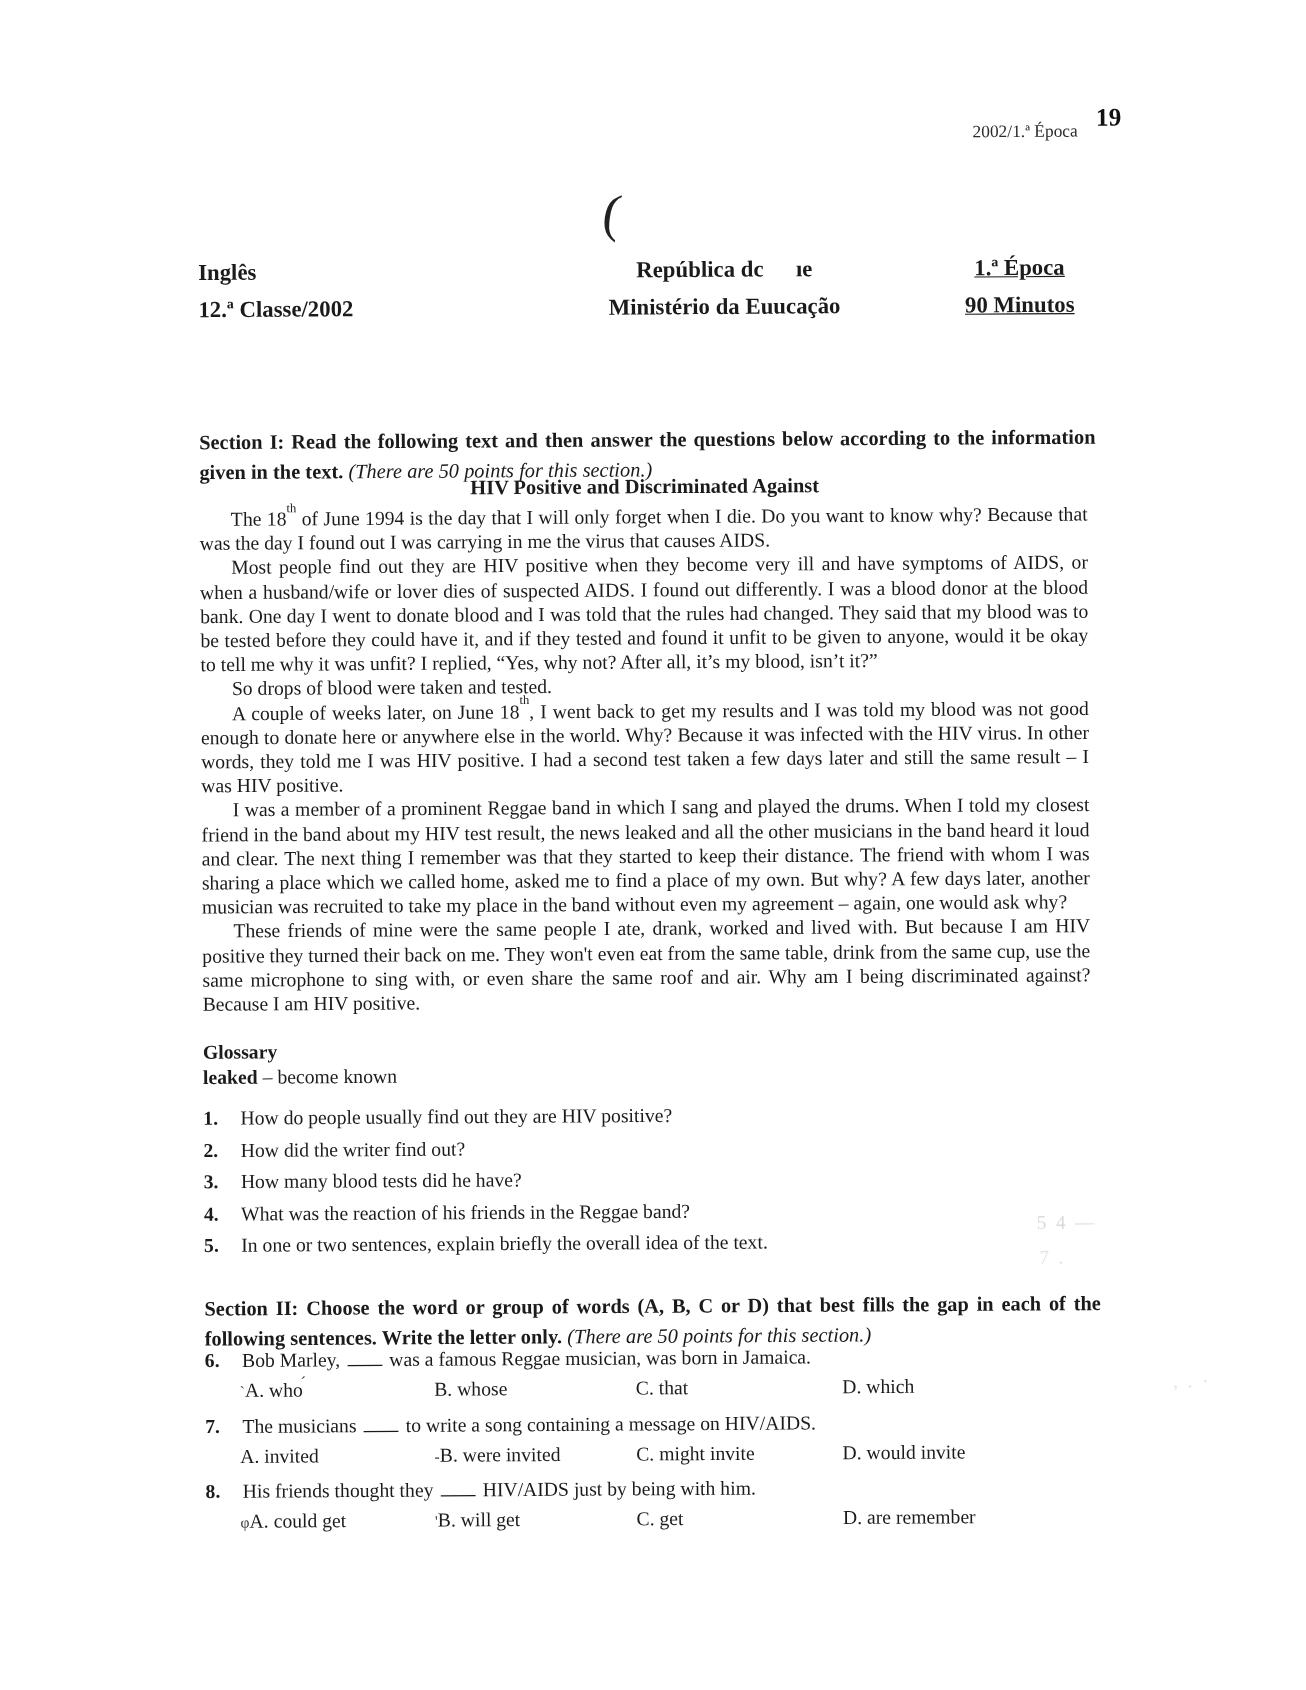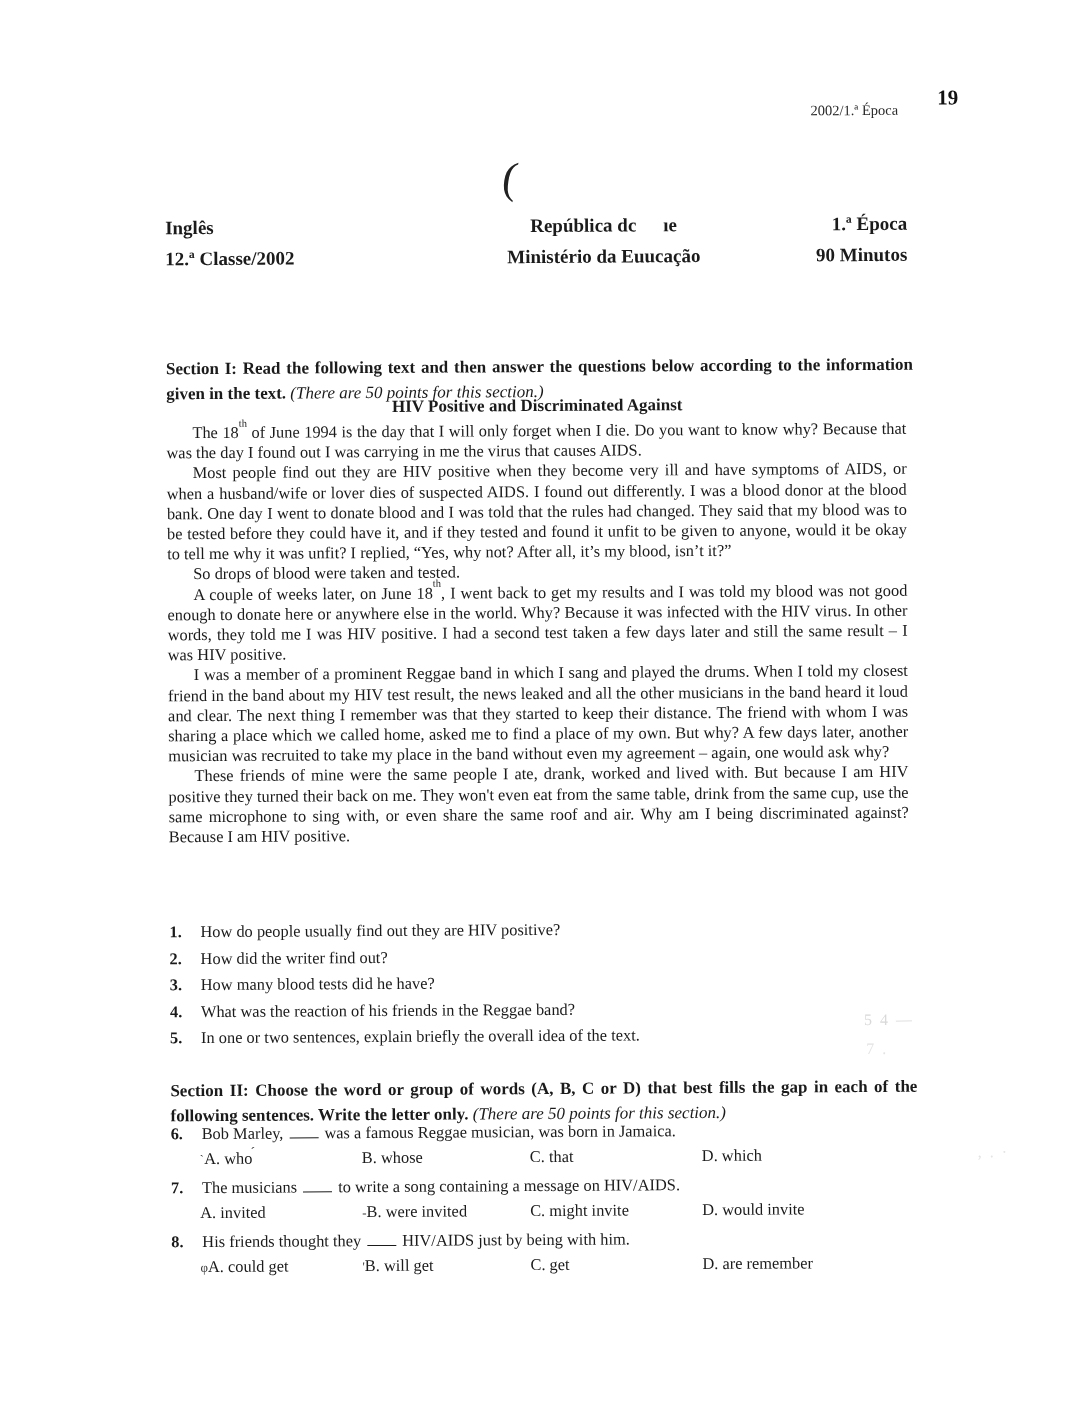--- a/index.html
+++ b/index.html
@@ -5,28 +5,28 @@
   html,body{margin:0;padding:0;}
   body{
     width:1088px;height:1408px;background:#ffffff;overflow:hidden;
     font-family:"Liberation Serif","DejaVu Serif",serif;color:#1b1b1b;
   }
   .sheet{position:relative;width:1088px;height:1052px;background:#fff;}
   .rot{position:absolute;inset:0;transform:rotate(-0.35deg);transform-origin:540px 700px;}
 
   
   .edition{position:absolute;left:814px;top:104px;font-size:14.5px;color:#2a2a2a;}
-  .pagenum{position:absolute;left:917px;top:88px;font-size:21px;font-weight:bold;color:#111;margin-left:24px;}
+  .pagenum{position:absolute;left:917px;top:88px;font-size:21px;font-weight:bold;color:#111;}
   .stray{position:absolute;left:506px;top:152px;font-size:44px;color:#222;transform:rotate(9deg);font-weight:500;}
 
   
   .idheader{position:absolute;left:168px;top:210px;width:742px;display:flex;font-size:19px;font-weight:bold;line-height:31px;}
   .idheader .colL{flex:0 0 250px;}
   .idheader .colC{flex:1 1 auto;text-align:center;}
-  .idheader .colR{flex:0 0 115px;text-align:right;}
+  .idheader .colR{flex:0 0 115px;text-align:center;text-decoration:underline;}
   .rep-line{display:inline-flex;align-items:center;}
   .rep-gap{display:inline-block;width:27px;}
 
   
   .sechead{position:absolute;left:168px;width:747px;font-size:17px;line-height:24.5px;text-align:justify;}
   .sechead .b{font-weight:bold;}
   .sechead .i{font-style:italic;font-weight:normal;}
   .s1{top:338px;}
   .s2{top:1060px;}
 
@@ -98,20 +98,24 @@
 
     <div class="passage">
       <p><span>The 18</span><sup>th</sup><span> of June 1994 is the day that I will only forget when I die. Do you want to know why? Because that was the day I found out I was carrying in me the virus that causes AIDS.</span></p>
       <p>Most people find out they are HIV positive when they become very ill and have symptoms of AIDS, or when a husband/wife or lover dies of suspected AIDS. I found out differently. I was a blood donor at the blood bank. One day I went to donate blood and I was told that the rules had changed. They said that my blood was to be tested before they could have it, and if they tested and found it unfit to be given to anyone, would it be okay to tell me why it was unfit? I replied, “Yes, why not? After all, it’s my blood, isn’t it?”</p>
       <p>So drops of blood were taken and tested.</p>
       <p><span>A couple of weeks later, on June 18</span><sup>th</sup><span>, I went back to get my results and I was told my blood was not good enough to donate here or anywhere else in the world. Why? Because it was infected with the HIV virus. In other words, they told me I was HIV positive. I had a second test taken a few days later and still the same result – I was HIV positive.</span></p>
       <p>I was a member of a prominent Reggae band in which I sang and played the drums. When I told my closest friend in the band about my HIV test result, the news leaked and all the other musicians in the band heard it loud and clear. The next thing I remember was that they started to keep their distance. The friend with whom I was sharing a place which we called home, asked me to find a place of my own. But why? A few days later, another musician was recruited to take my place in the band without even my agreement – again, one would ask why?</p>
       <p>These friends of mine were the same people I ate, drank, worked and lived with. But because I am HIV positive they turned their back on me. They won't even eat from the same table, drink from the same cup, use the same microphone to sing with, or even share the same roof and air. Why am I being discriminated against? Because I am HIV positive.</p>
     </div>
 
+    <div class="glossary">
+      <p class="b">Glossary</p>
+      <p><span class="b">leaked</span><span> – become known</span></p>
+    </div>
 
     <div class="qlist">
       <div class="qitem">
           <span class="qnum">1.</span>
           <span>How do people usually find out they are HIV positive?</span>
         </div>
       <div class="qitem">
           <span class="qnum">2.</span>
           <span>How did the writer find out?</span>
         </div>

